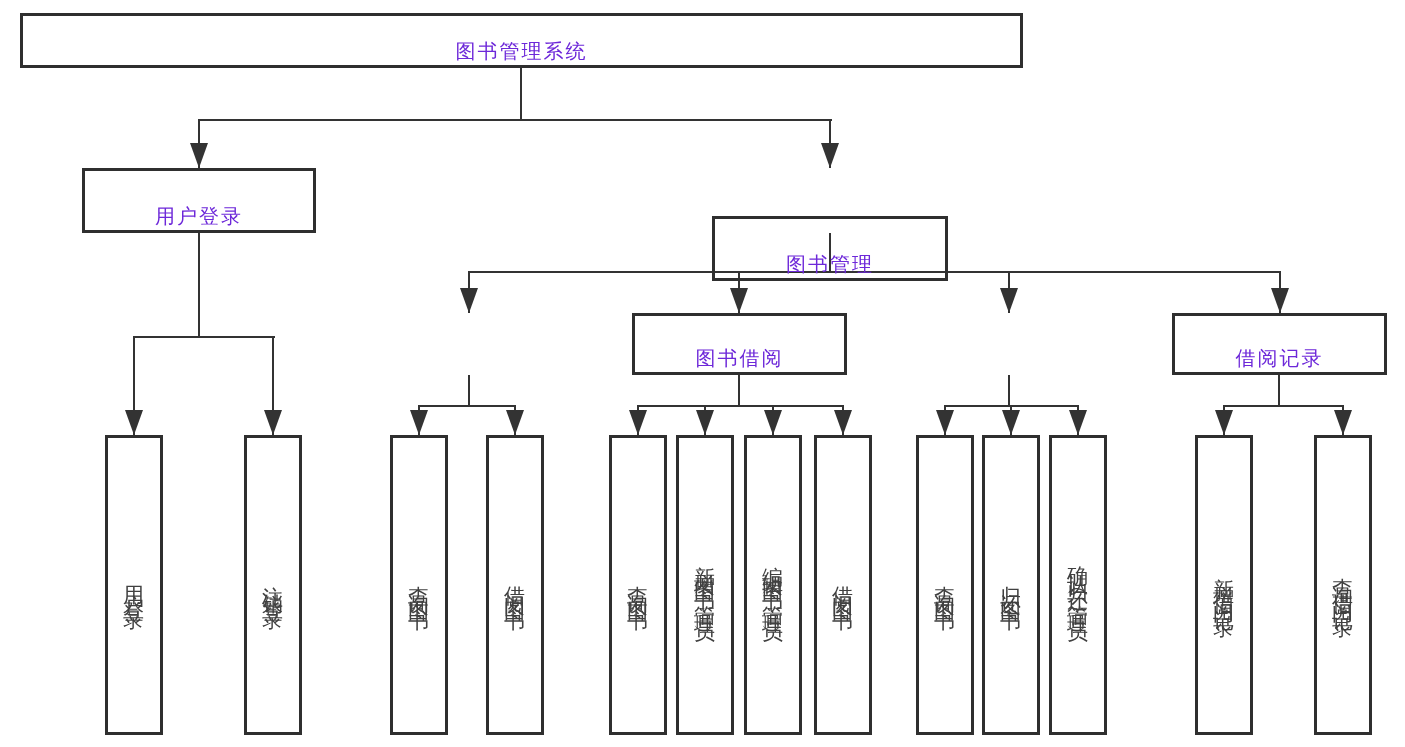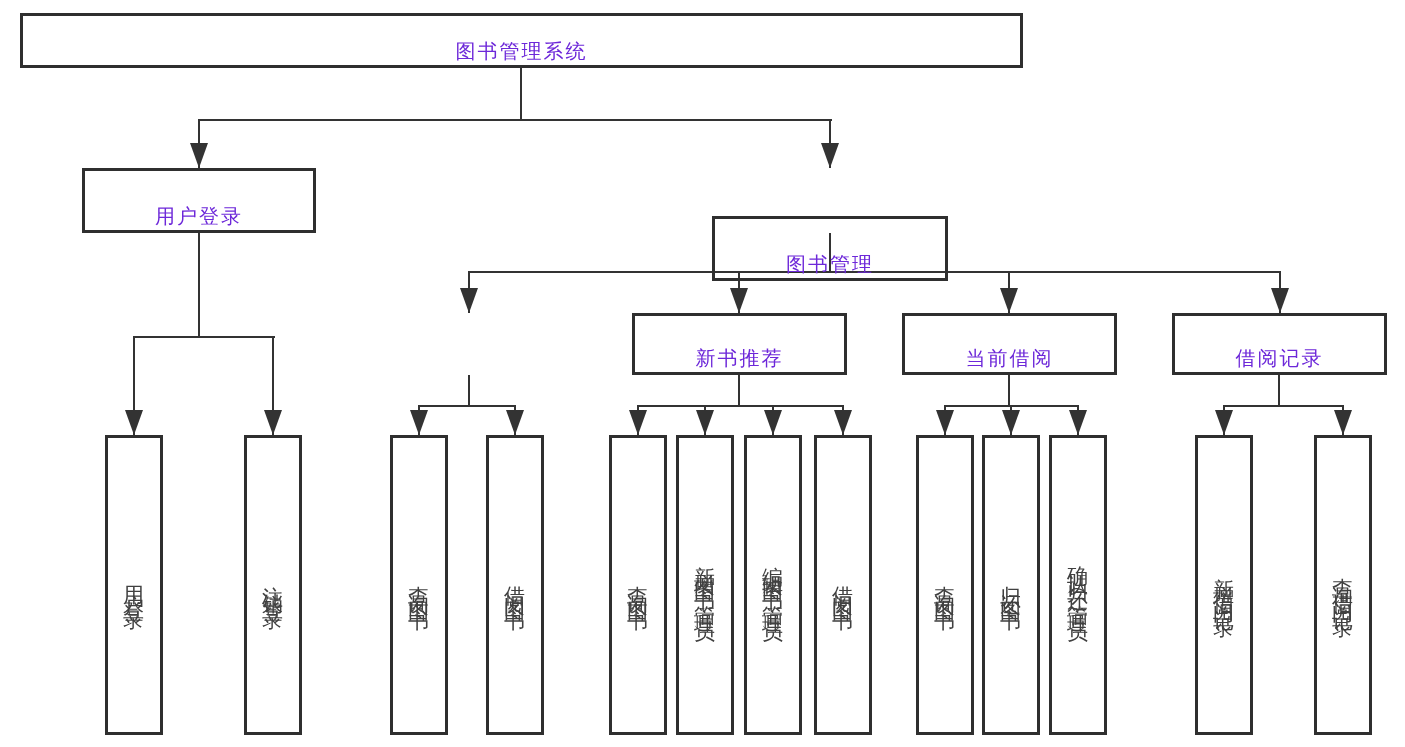--- a/index.html
+++ b/index.html
@@ -104,24 +104,21 @@
   <div class="vl" style="left:468px;  top:271px; height:42px;"></div>
   <div class="vl" style="left:738px;  top:271px; height:42px;"></div>
   <div class="vl" style="left:1008px; top:271px; height:42px;"></div>
   <div class="vl" style="left:1279px; top:271px; height:42px;"></div>
   <div class="ar" style="left:460px;  top:288px;"></div>
   <div class="ar" style="left:730px;  top:288px;"></div>
   <div class="ar" style="left:1000px; top:288px;"></div>
   <div class="ar" style="left:1271px; top:288px;"></div>
 
   <div class="box" style="left:632px; top:313px; width:215px; height:62px;">
-    <span>新书推荐</span>
-  </div>
-  <div class="box" style="left:902px; top:313px; width:215px; height:62px;">
-    <span>当前借阅</span>
+    <span>图书借阅</span>
   </div>
   <div class="box" style="left:1172px; top:313px; width:215px; height:62px;">
     <span>借阅记录</span>
   </div>
 
   <div class="vl" style="left:468px; top:375px; height:31px;"></div>
   <div class="hl" style="left:419px; top:405px; width:97px;"></div>
   <div class="vl" style="left:418px; top:405px; height:30px;"></div>
   <div class="vl" style="left:514px; top:405px; height:30px;"></div>
   <div class="ar" style="left:410px; top:410px;"></div>

